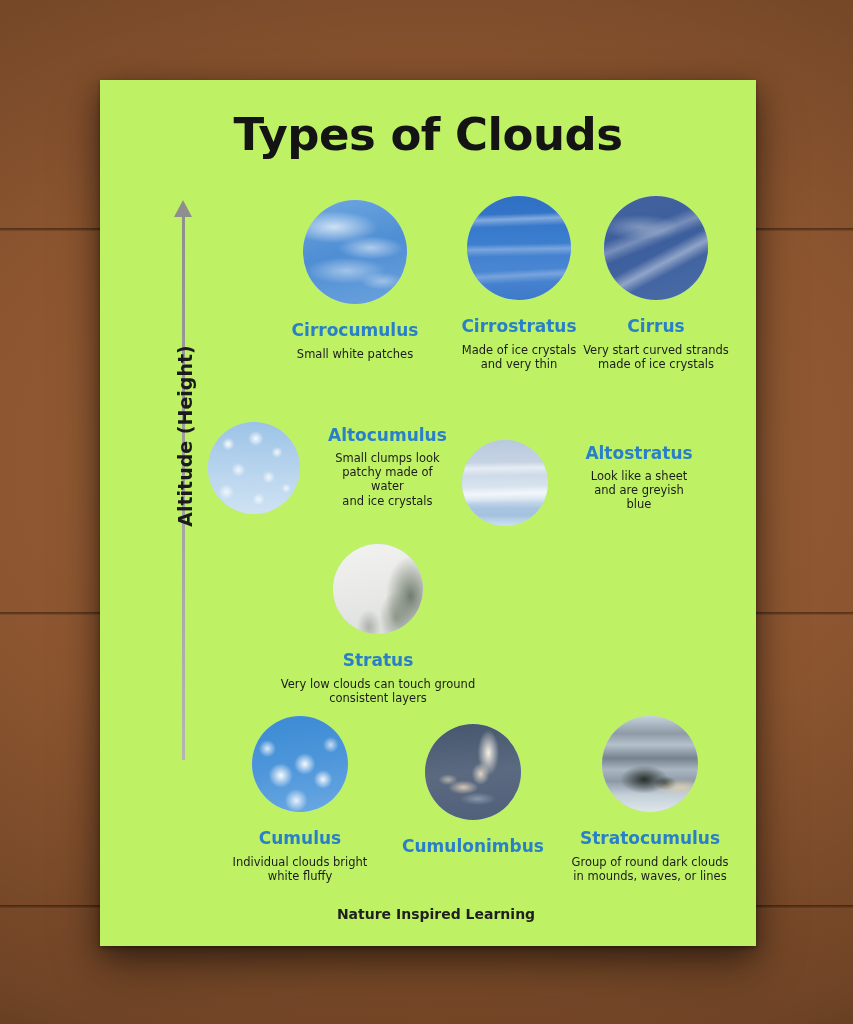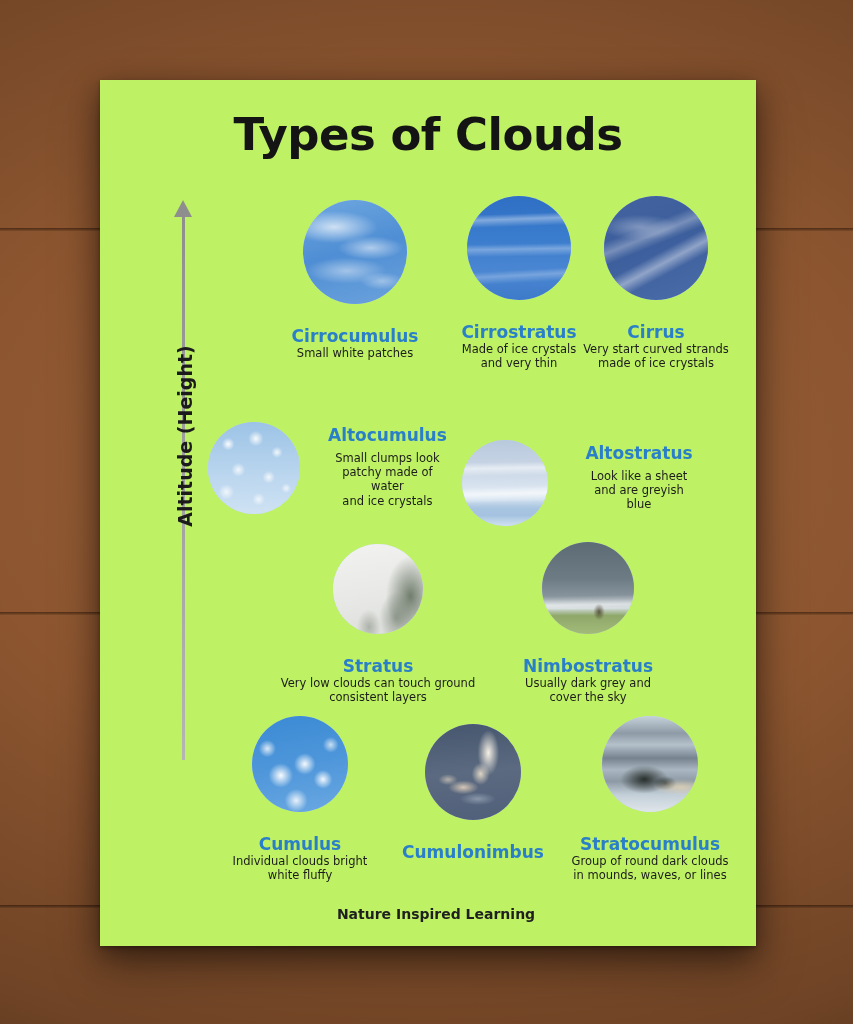--- a/index.html
+++ b/index.html
@@ -151,22 +151,22 @@
     color: #1c1c1c;
     font-family: "DejaVu Sans", sans-serif;
     font-size: 11.5px;
     line-height: 1.25;
     white-space: pre-line;
   }
 
   
   .layout-below { text-align: center; }
   .layout-below .cloud-circle { margin: 0 auto; }
-  .layout-below .cloud-name { font-size: 17px; margin-top: 23px; }
-  .layout-below .cloud-desc { }
+  .layout-below .cloud-name { font-size: 17px; margin-top: 17px; }
+  .layout-below .cloud-desc { margin-top: 7px; }
 
   
   .layout-side { display: flex; align-items: flex-start; gap: 28px; }
   .layout-side .text-col { padding-top: 4px; }
   .layout-side .cloud-name { font-size: 17px; }
   .layout-side .cloud-desc { margin-top: 6px; text-align: center; }
 
   
   #poster-footer {
     position: absolute;
@@ -281,32 +281,20 @@
       <div class="layer" style="background:
            radial-gradient(ellipse 38% 62% at 86% 58%, rgba(92,106,88,0.85), rgba(92,106,88,0) 72%),
            radial-gradient(ellipse 26% 40% at 70% 82%, rgba(92,106,88,0.55), rgba(92,106,88,0) 72%),
            radial-gradient(ellipse 18% 26% at 40% 92%, rgba(110,120,104,0.45), rgba(110,120,104,0) 75%);"></div>
     </div>
     <div class="cloud-name">Stratus</div>
     <div class="cloud-desc">Very low clouds can touch ground
 consistent layers</div>
   </div>
 
-  <div class="cloud-entry layout-below" style="left:398px; top:462px; width:180px;">
-    <div class="cloud-circle" style="width:92px;height:92px;">
-      <div class="layer" style="background:linear-gradient(180deg,#5d6b75 0%,#6d7b85 40%,#8b98a0 62%,#cfd8da 72%,#8fa86a 80%,#a3bb79 100%);"></div>
-      <div class="layer" style="background:
-           linear-gradient(179deg, rgba(255,255,255,0) 58%, rgba(255,255,255,0.55) 68%, rgba(255,255,255,0) 74%);"></div>
-      <div class="layer" style="background:
-           radial-gradient(ellipse 9% 13% at 62% 76%, rgba(70,60,40,0.8), rgba(70,60,40,0) 70%);"></div>
-    </div>
-    <div class="cloud-name">Nimbostratus</div>
-    <div class="cloud-desc">Usually dark grey and
-cover the sky</div>
-  </div>
 
   <div class="cloud-entry layout-below" style="left:110px; top:636px; width:180px;">
     <div class="cloud-circle" style="width:96px;height:96px;">
       <div class="layer" style="background:linear-gradient(170deg,#3a8ad4 0%,#4e96da 50%,#6aa8e2 100%);"></div>
       <div class="layer" style="background:
            radial-gradient(circle 17px at 30% 62%, rgba(255,255,255,0.97), rgba(255,255,255,0) 72%),
            radial-gradient(circle 15px at 55% 50%, rgba(255,255,255,0.95), rgba(255,255,255,0) 72%),
            radial-gradient(circle 13px at 74% 66%, rgba(255,255,255,0.92), rgba(255,255,255,0) 72%),
            radial-gradient(circle 12px at 16% 34%, rgba(255,255,255,0.8), rgba(255,255,255,0) 72%),
            radial-gradient(circle 11px at 82% 30%, rgba(255,255,255,0.7), rgba(255,255,255,0) 72%),

